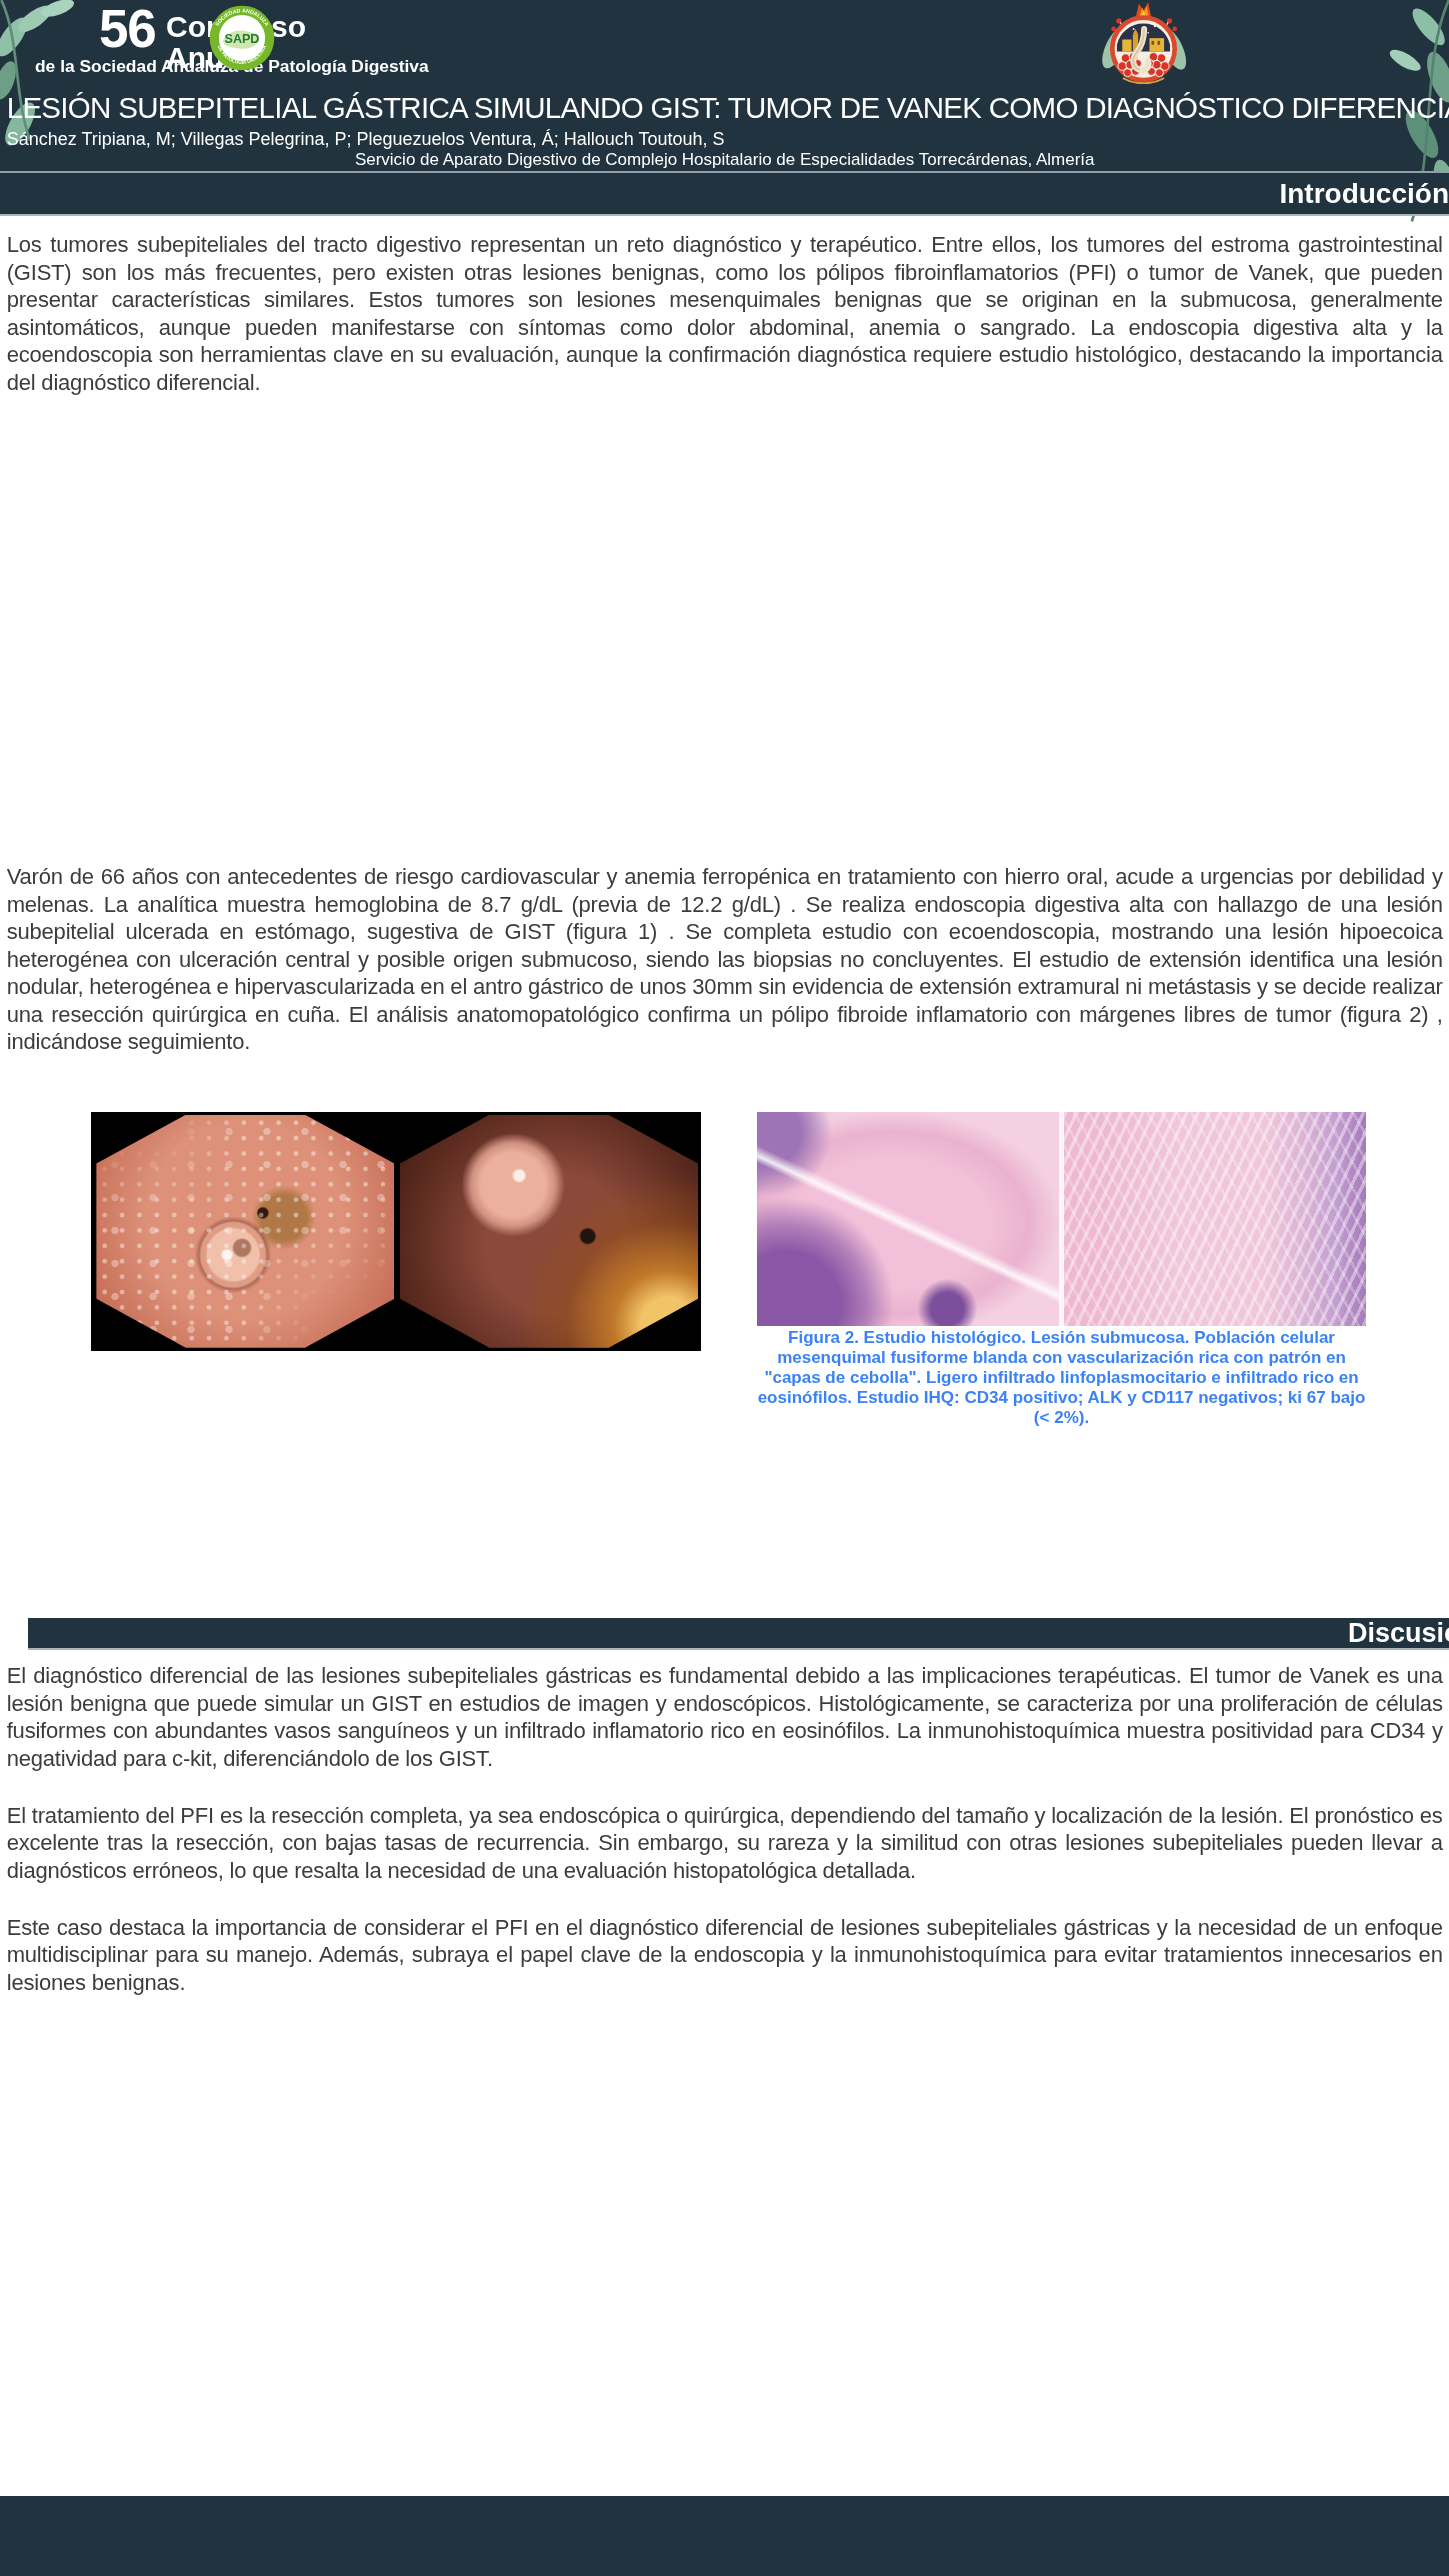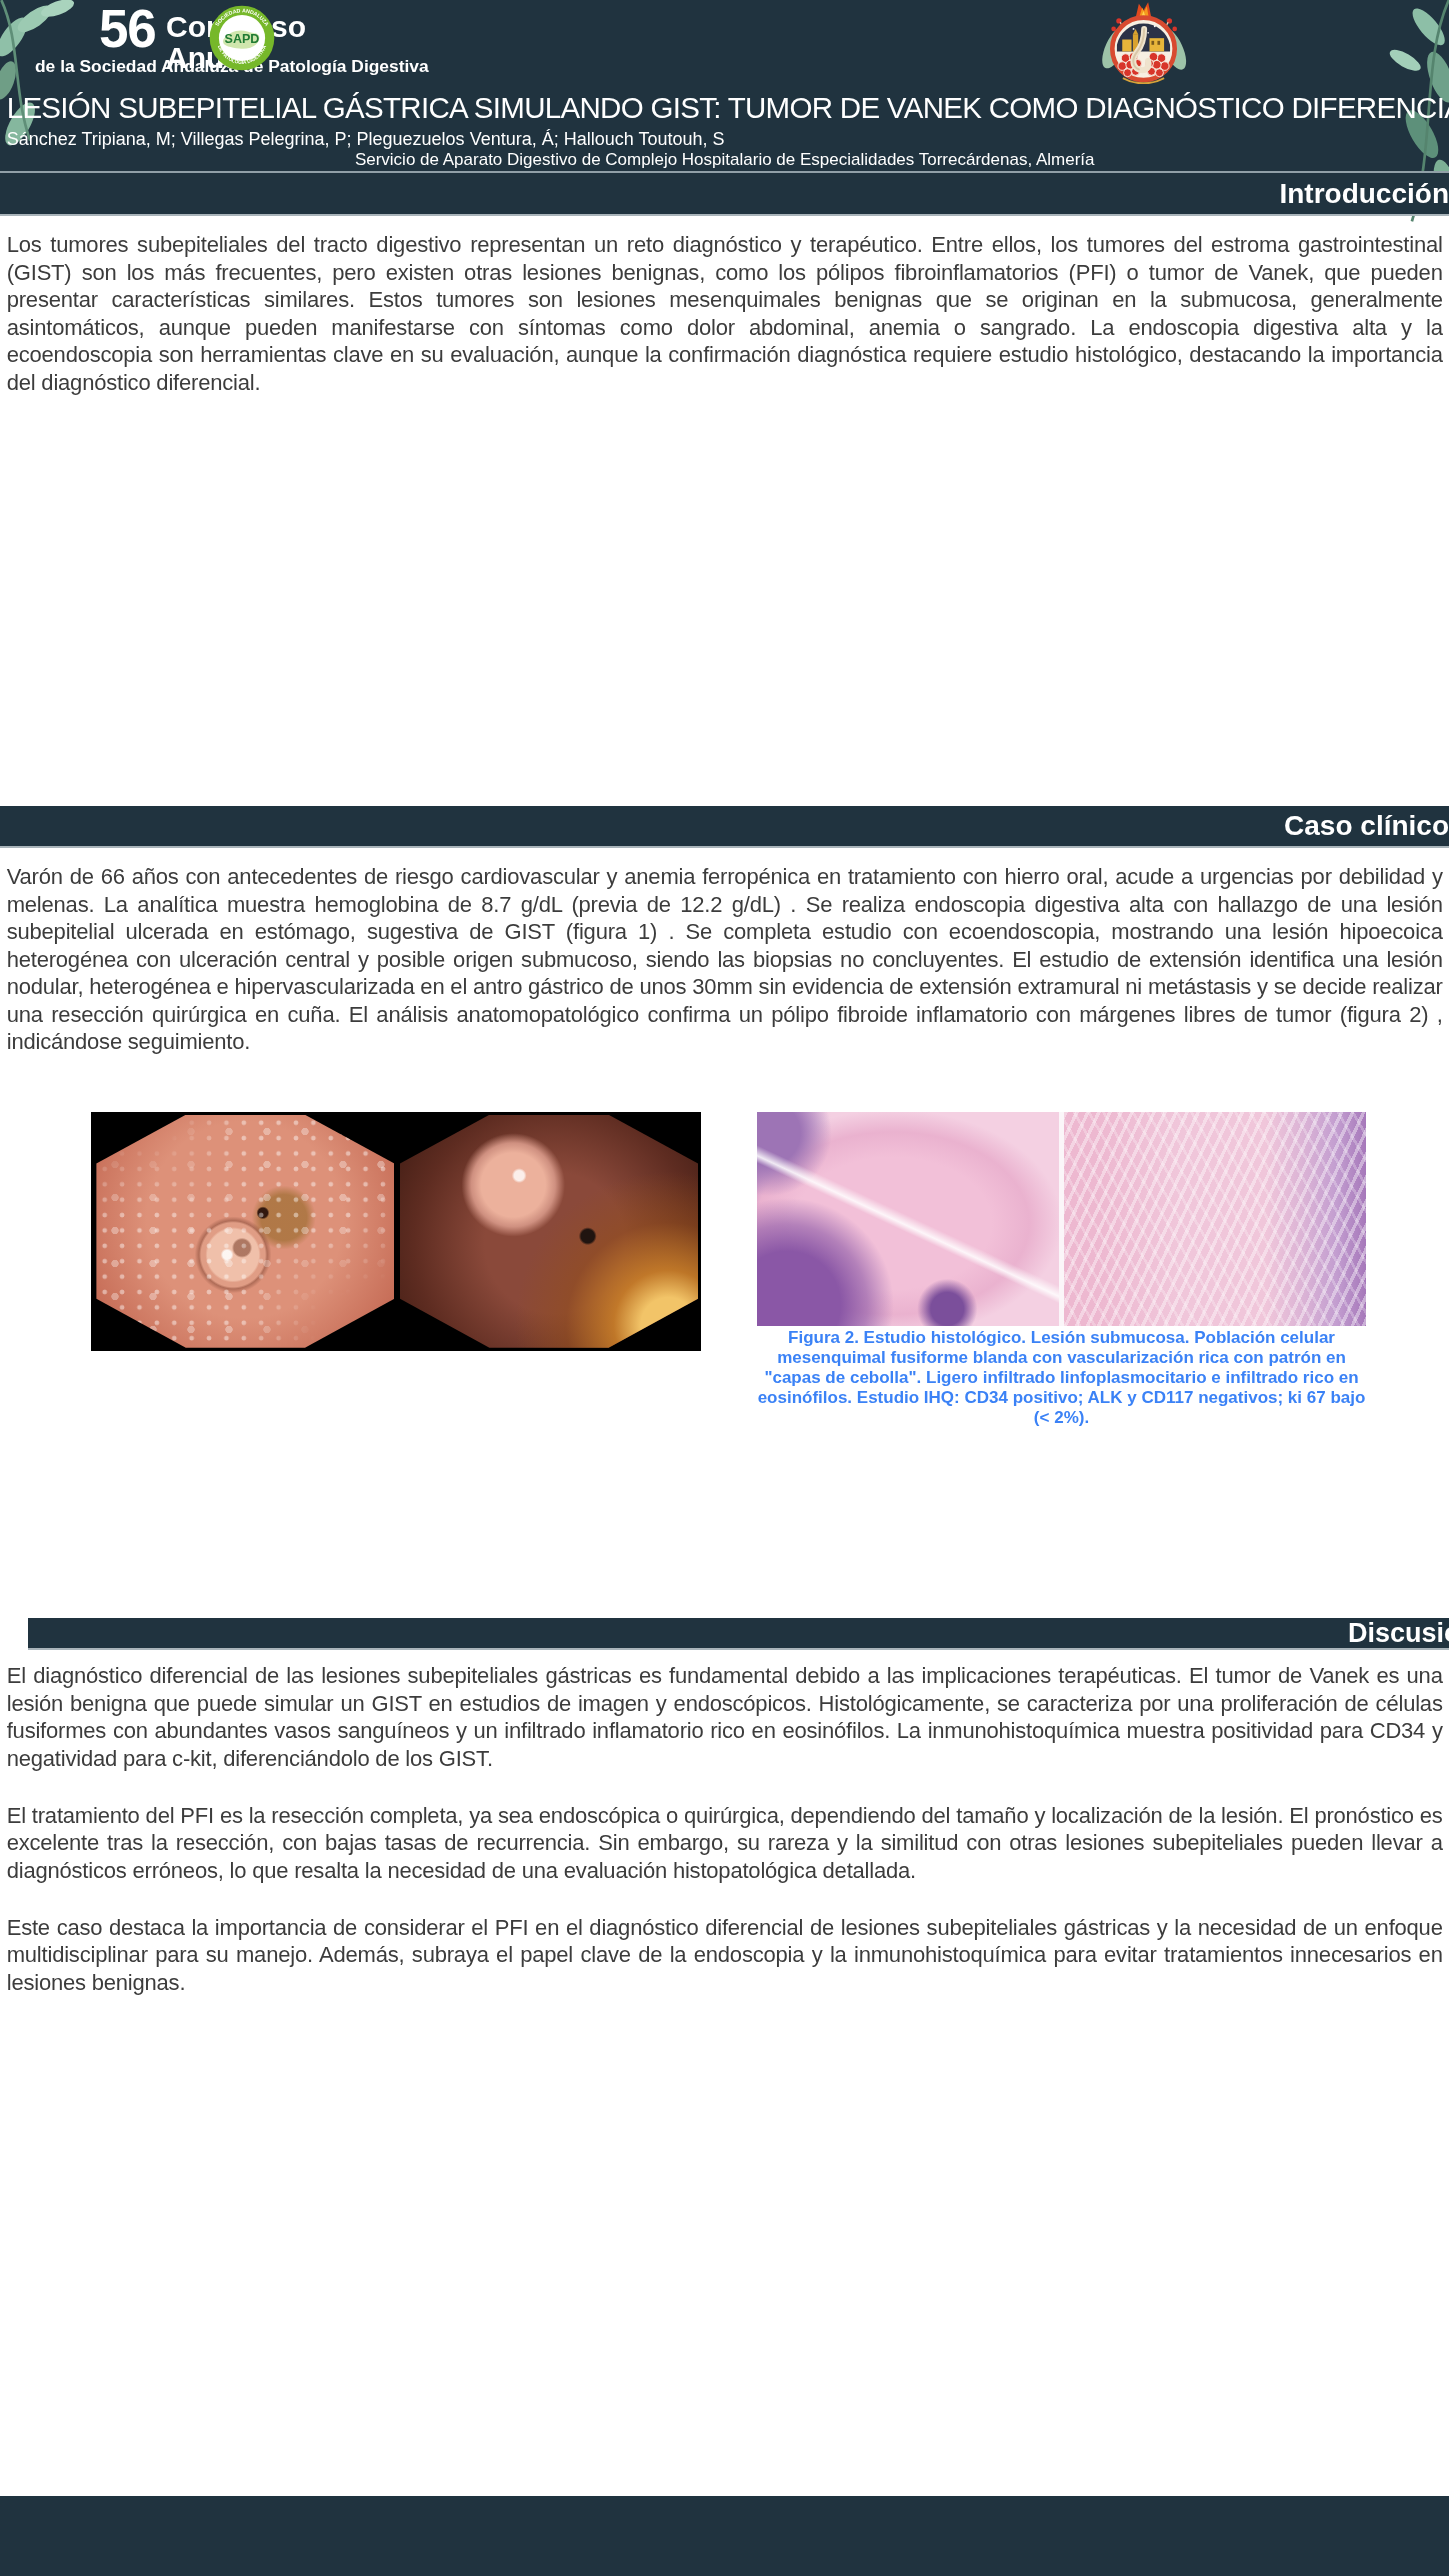--- a/index.html
+++ b/index.html
@@ -206,23 +206,20 @@
     <div class="poster-affil">Servicio de Aparato Digestivo de Complejo Hospitalario de Especialidades Torrecárdenas, Almería</div>
   </header>
 
   <div class="hdr-divider"></div>
 
   <div class="bar" id="bar-intro">
     <span>Introducción</span>
   </div>
   <div class="body-text" id="intro-text">Los tumores subepiteliales del tracto digestivo representan un reto diagnóstico y terapéutico. Entre ellos, los tumores del estroma gastrointestinal  (GIST)  son los más frecuentes, pero existen otras lesiones benignas, como los pólipos fibroinflamatorios  (PFI)  o tumor de Vanek, que pueden presentar características similares. Estos tumores son lesiones mesenquimales benignas que se originan en la submucosa, generalmente asintomáticos, aunque pueden manifestarse con síntomas como dolor abdominal, anemia o sangrado. La endoscopia digestiva alta y la ecoendoscopia son herramientas clave en su evaluación, aunque la confirmación diagnóstica requiere estudio histológico, destacando la importancia del diagnóstico diferencial.</div>
 
-  <div class="bar" id="bar-caso">
-    <span>Caso clínico</span>
-  </div>
   <div class="body-text" id="caso-text">Varón de 66 años con antecedentes de riesgo cardiovascular y anemia ferropénica en tratamiento con hierro oral, acude a urgencias por debilidad y melenas. La analítica muestra hemoglobina de 8.7 g/dL  (previa de 12.2 g/dL) . Se realiza endoscopia digestiva alta con hallazgo de una lesión subepitelial ulcerada en estómago, sugestiva de GIST  (figura 1) . Se completa estudio con ecoendoscopia, mostrando una lesión hipoecoica heterogénea con ulceración central y posible origen submucoso, siendo las biopsias no concluyentes. El estudio de extensión identifica una lesión nodular, heterogénea e hipervascularizada en el antro gástrico de unos 30mm sin evidencia de extensión extramural ni metástasis y se decide realizar una resección quirúrgica en cuña. El análisis anatomopatológico confirma un pólipo fibroide inflamatorio con márgenes libres de tumor  (figura 2) , indicándose seguimiento.</div>
 
   <div class="fig1">
     <div class="endo a">
         <div class="foam"></div>
       </div>
     <div class="endo b"></div>
   </div>
 
   <div class="fig2">

